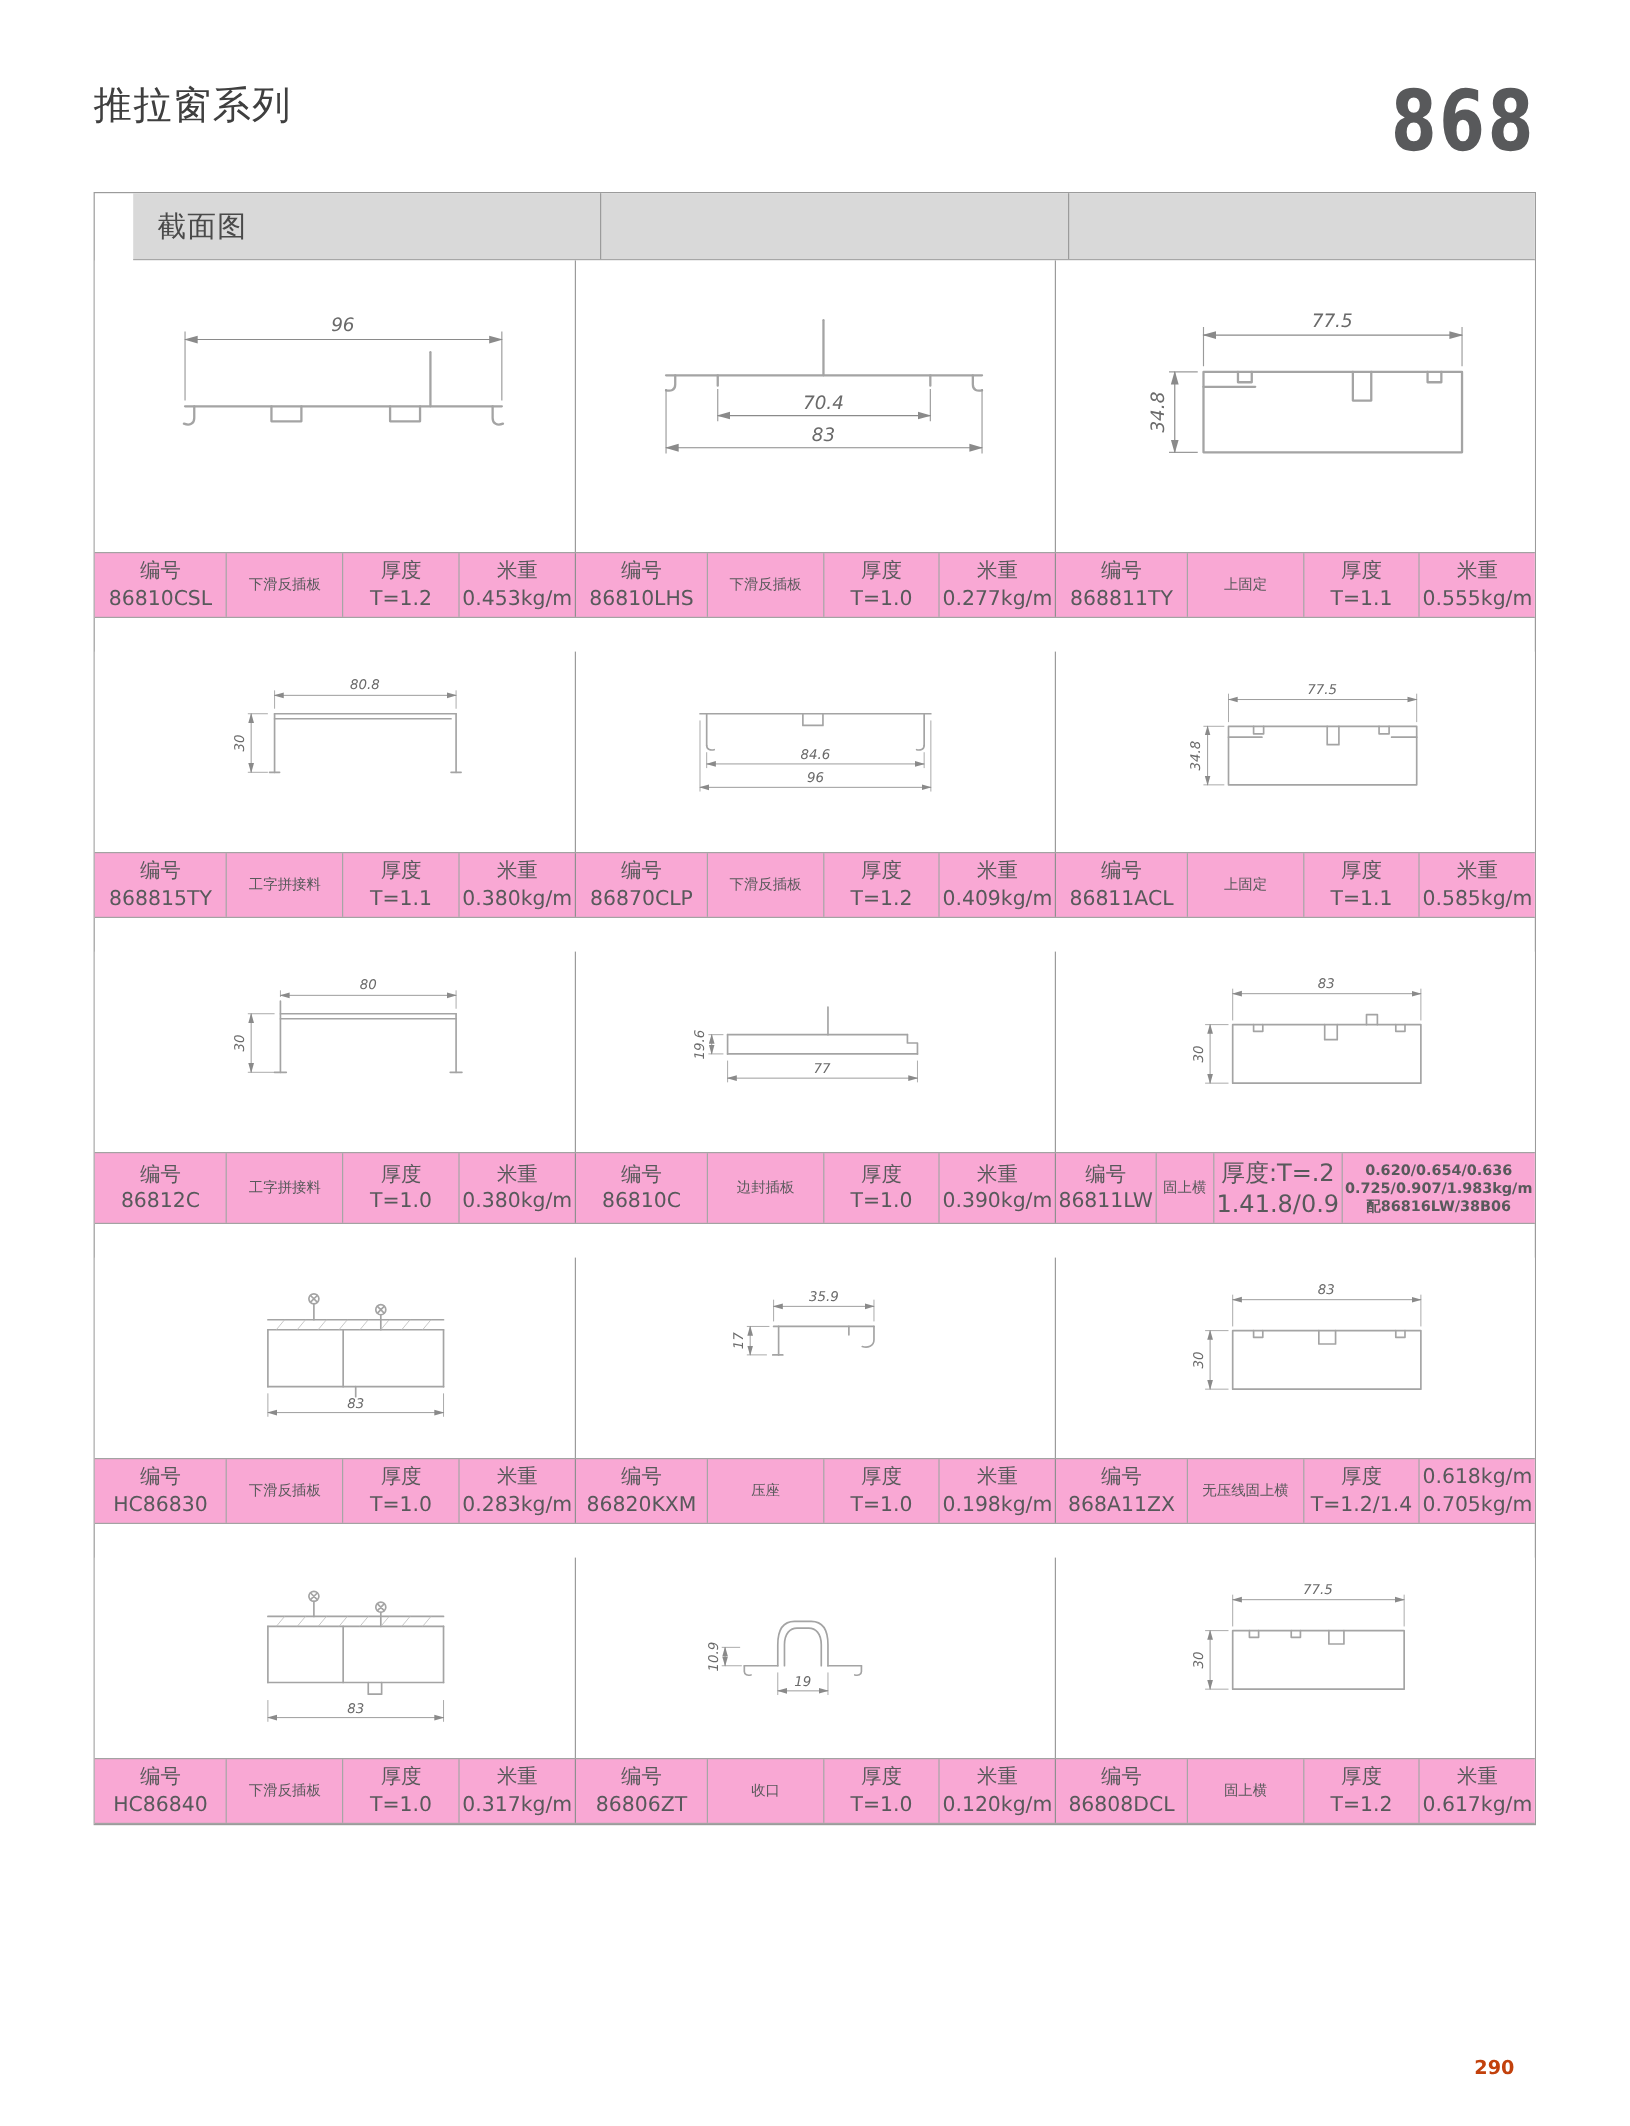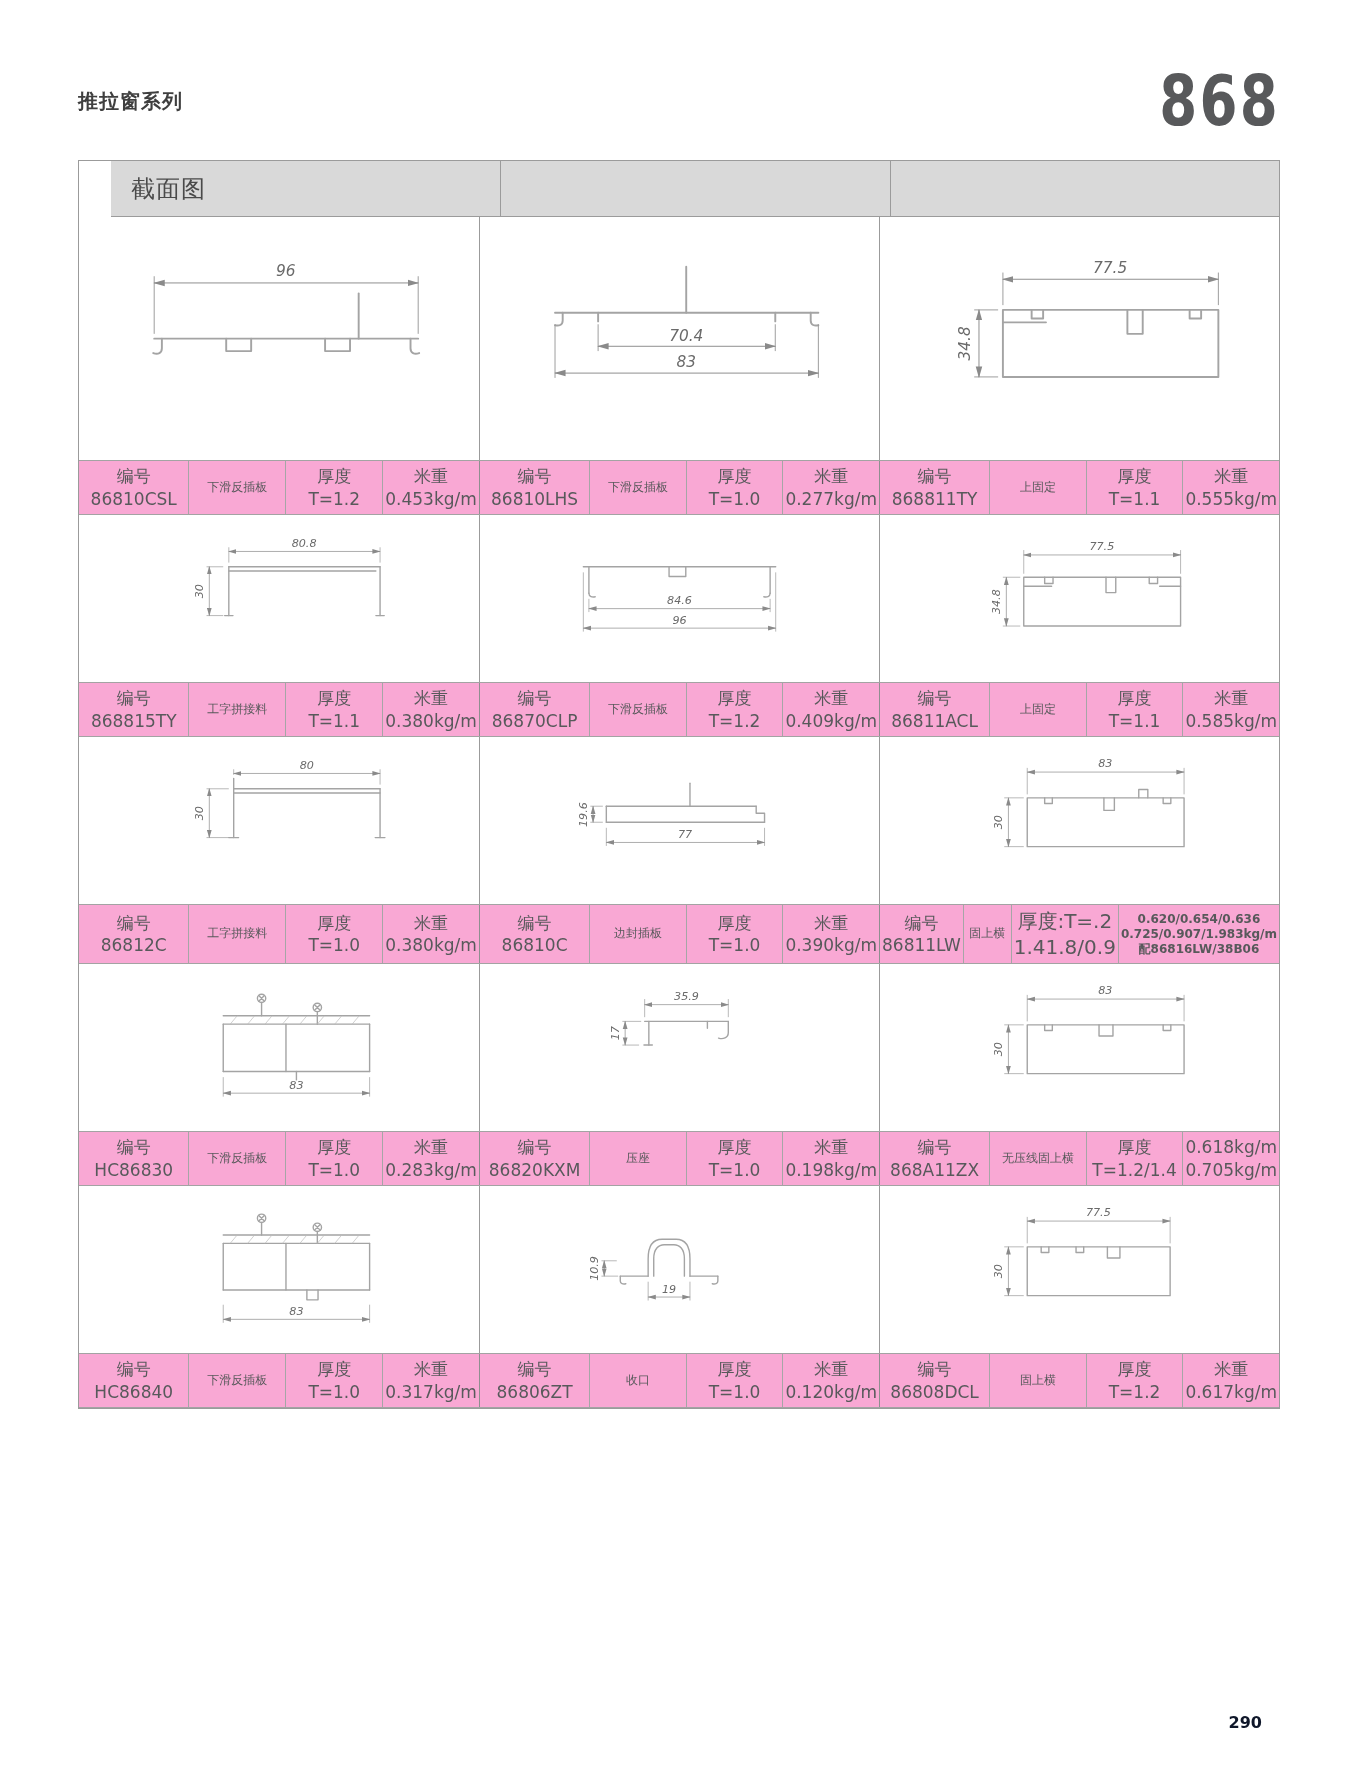--- a/index.html
+++ b/index.html
@@ -1,44 +1,44 @@
 <!DOCTYPE html>
 <html><head>
 <meta charset="utf-8">
 <style>
   html,body{margin:0;padding:0;background:#ffffff;}
   .page{position:relative;width:1358px;height:1772px;background:#fff;
         font-family:"DejaVu Sans","Liberation Sans",sans-serif;color:#58595b;overflow:hidden;}
   .topbar{position:absolute;left:78px;right:78px;top:66px;display:flex;
           justify-content:space-between;align-items:flex-start;}
-  .series-label{font-size:20px;font-weight:bold;color:#3f3f3f;letter-spacing:1px;margin-top:22px;}
+  .series-label{font-size:32px;font-weight:normal;color:#3f3f3f;letter-spacing:1px;}
   .series-number{font-size:70px;font-weight:bold;color:#58595b;line-height:1;
                  transform:scaleX(.78);transform-origin:right top;letter-spacing:3px;}
   .sheet{position:absolute;left:78px;top:160px;width:1202px;border:1px solid #9b9b9b;box-sizing:border-box;background:#fff;}
   .band3{display:grid;grid-template-columns:1fr 1fr 1fr;}
   .section-band{height:55px;background:#d9d9d9;border-bottom:1px solid #9b9b9b;margin-left:32px;}
   .sb-cell{display:flex;align-items:center;padding-left:20px;border-left:1px solid #9b9b9b;}
   .sb-cell:first-child{border-left:none;}
   .section-title{font-size:24px;color:#4a4a4a;letter-spacing:1px;}
   .diagram-band{}
   .dia-cell{border-left:1px solid #9b9b9b;box-sizing:border-box;display:flex;align-items:center;justify-content:center;background:#fff;font-style:italic;}
   .dia-cell:first-child{border-left:none;}
-  .h1 .dia-cell{height:243px;} .h2 .dia-cell{height:167px;}
+  .h1 .dia-cell{height:243px;} .h2 .dia-cell{height:167px;margin-top:28px;}
   .dia-cell svg{width:96%;height:96%;}
   .data-band{border-top:1px solid #a3a3a3;border-bottom:1px solid #a3a3a3;background:#f9a8d4;}
   .dgroup{display:grid;grid-template-columns:1.13fr 1fr 1fr 1fr;border-left:1px solid #8f8f8f;box-sizing:border-box;}
   .dgroup:first-child{border-left:none;}
   .dcell{min-height:53px;display:flex;flex-direction:column;align-items:center;justify-content:center;
          border-left:1px solid #a6a6a6;box-sizing:border-box;padding:3px 2px;text-align:center;}
   .dcell:first-child{border-left:none;}
   .lab,.val{font-size:17px;line-height:1.3;color:#58595b;}
   .name{font-size:12px;}
   .wt-small .lab,.wt-small .val{font-size:12px;line-height:1.25;font-weight:bold;}
   .th-split .lab,.th-split .val{font-size:20px;}
-  .page-number{position:absolute;right:96px;bottom:40px;font-size:16px;font-weight:bold;color:#0f172a;text-align:center;}
+  .page-number{position:absolute;right:96px;bottom:40px;font-size:16px;font-weight:bold;color:#c2410c;text-align:center;}
   
   .profile{stroke:#a4a4a4;stroke-width:2;fill:none;stroke-linejoin:round;stroke-linecap:round;}
   .dim{stroke:#8a8a8a;stroke-width:1;fill:none;}
   .ext{stroke:#9a9a9a;stroke-width:1;fill:none;}
   .hatch{stroke:#bcbcbc;stroke-width:1;fill:none;}
   .dimtxt{fill:#6a6a6a;font-size:16px;font-family:"DejaVu Sans",sans-serif;text-anchor:middle;}
 </style>
 </head>
 <body>
 

